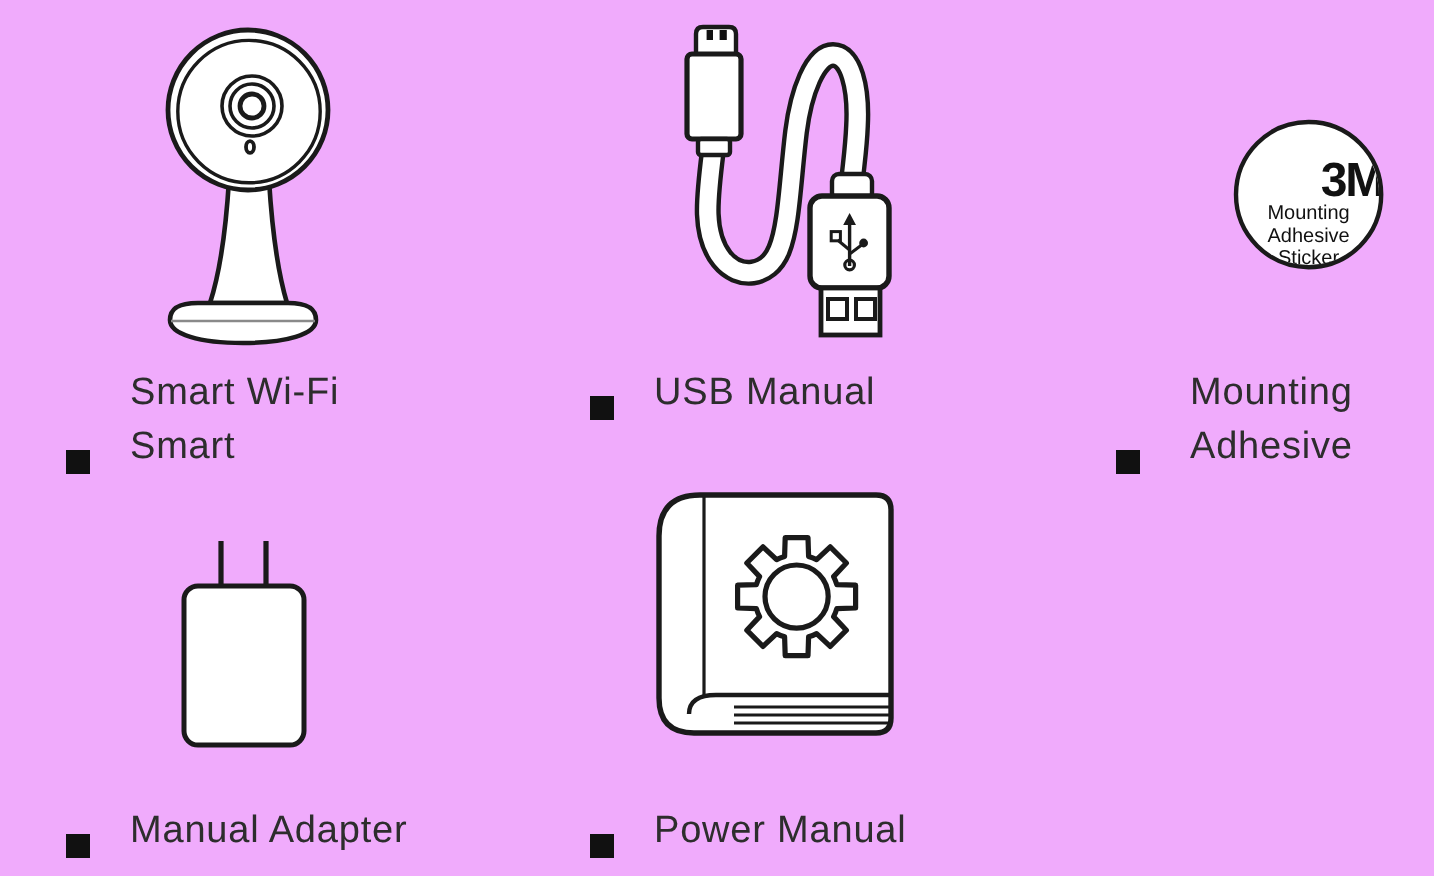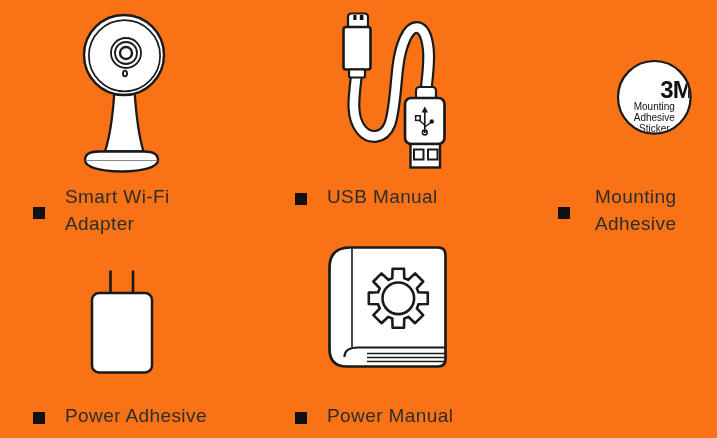--- a/index.html
+++ b/index.html
@@ -1,21 +1,21 @@
 <!DOCTYPE html>
 <html><head>
 <meta charset="utf-8">
 <style>
   html,body{margin:0;padding:0;background:#fff;}
   .canvas{
-    position:relative;width:717px;height:438px;background:#f97316;
+    position:relative;width:717px;height:438px;background:#f0abfc;
     font-family:"Liberation Sans",sans-serif;overflow:hidden;
   }
   .art{position:absolute;}
-  .caption{position:absolute;display:flex;align-items:center;}
+  .caption{position:absolute;display:flex;align-items:flex-end;}
   .bullet{width:12px;height:12px;background:#111;margin-top:5px;flex:0 0 auto;}
   .caption-text{
     margin-left:20px;font-size:19px;line-height:27px;color:#2d2d2d;
     letter-spacing:0.4px;white-space:nowrap;
   }
   .caption-text span{display:block;}
   .c3 .caption-text{margin-left:25px;}
   svg{display:block;}
   .ln{stroke:#1a1a1a;fill:none;}
   .fw{stroke:#1a1a1a;fill:#fff;}
@@ -103,21 +103,21 @@
     <g transform="translate(70.3,52.3)">
       <path class="fw" stroke-width="2.6" stroke-linejoin="round" d="M -6,-20.1 L -5.7,-29.5 L 5.7,-29.5 L 6,-20.1 A 21 21 0 0 1 10,-18.5 L 16.8,-24.9 L 24.9,-16.8 L 18.5,-10 A 21 21 0 0 1 20.1,-6 L 29.5,-5.7 L 29.5,5.7 L 20.1,6 A 21 21 0 0 1 18.5,10 L 24.9,16.8 L 16.8,24.9 L 10,18.5 A 21 21 0 0 1 6,20.1 L 5.7,29.5 L -5.7,29.5 L -6,20.1 A 21 21 0 0 1 -10,18.5 L -16.8,24.9 L -24.9,16.8 L -18.5,10 A 21 21 0 0 1 -20.1,6 L -29.5,5.7 L -29.5,-5.7 L -20.1,-6 A 21 21 0 0 1 -18.5,-10 L -24.9,-16.8 L -16.8,-24.9 L -10,-18.5 A 21 21 0 0 1 -6,-20.1 Z"></path>
       <circle class="ln" stroke-width="2.6" cx="0" cy="0" r="15.8"></circle>
     </g>
   </svg>
 
   <div class="caption" style="left:33px;top:183px;">
     <span class="bullet"></span>
     <div class="caption-text">
       <span>Smart Wi-Fi</span>
-      <span>Adapter</span>
+      <span>Smart</span>
     </div>
   </div>
 
   <div class="caption" style="left:295px;top:183px;">
     <span class="bullet"></span>
     <div class="caption-text">
       <span>USB Manual</span>
     </div>
   </div>
 
@@ -125,21 +125,21 @@
     <span class="bullet"></span>
     <div class="caption-text">
       <span>Mounting</span>
       <span>Adhesive</span>
     </div>
   </div>
 
   <div class="caption" style="left:33px;top:402px;">
     <span class="bullet"></span>
     <div class="caption-text">
-      <span>Power Adhesive</span>
+      <span>Manual Adapter</span>
     </div>
   </div>
 
   <div class="caption" style="left:295px;top:402px;">
     <span class="bullet"></span>
     <div class="caption-text">
       <span>Power Manual</span>
     </div>
   </div>
 

